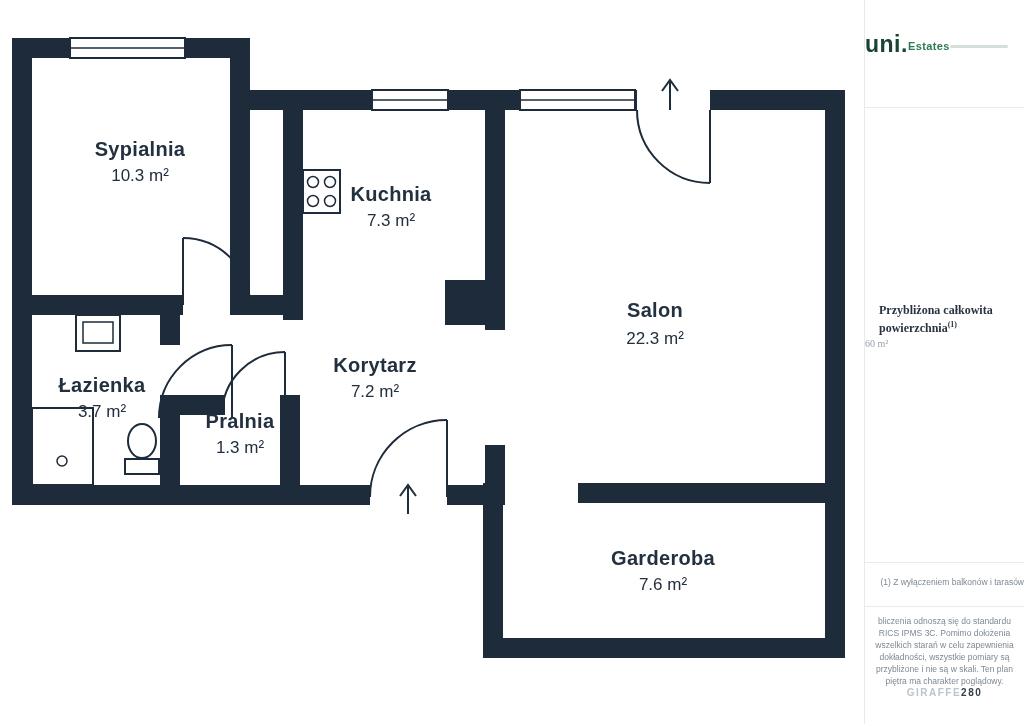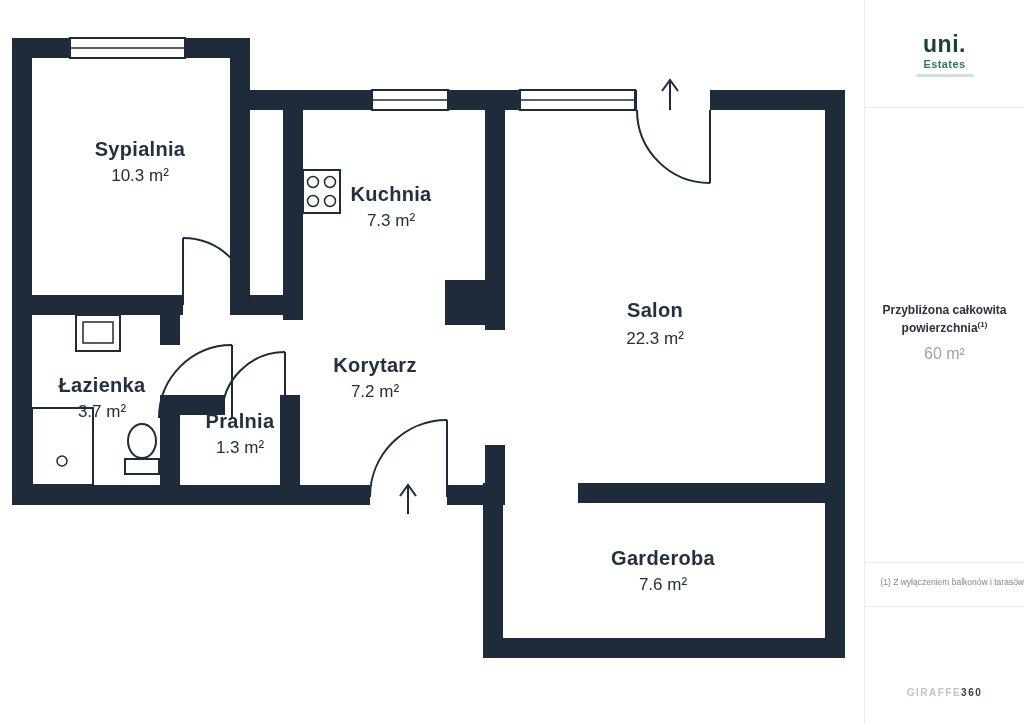--- a/index.html
+++ b/index.html
@@ -19,29 +19,29 @@
   .room-name { font-size:20px; font-weight:700; fill:#22303f; letter-spacing:.3px; }
   .room-area { font-size:17px; font-weight:400; fill:#22303f; }
 
   
   .sidebar { position:absolute; left:864px; top:0; width:160px; height:724px;
              background:#fff; border-left:1px solid #e8ebee; }
   .hr { position:absolute; left:0; width:100%; height:1px; background:#e8ebee; }
   .hr1 { top:107px; } .hr2 { top:562px; } .hr3 { top:606px; }
 
   .logo { position:absolute; top:33px; left:0; width:100%;
-          display:flex; flex-direction:column; align-items:center; }
+          display:flex; flex-direction:row; align-items:center; }
   .brand-uni { font-size:23px; font-weight:700; color:#1b4332; letter-spacing:.5px; line-height:1; }
   .brand-estates { font-size:11px; font-weight:700; color:#2d7a52; margin-top:2px; letter-spacing:.4px; }
   .brand-tagline { width:58px; height:3px; background:#d5e0d9; margin-top:4px; border-radius:2px; }
 
-  .summary { position:absolute; top:302px; left:0; width:100%; text-align:center; }
+  .summary { position:absolute; top:302px; left:0; width:100%; text-align:left;font-family:Liberation Serif, serif; }
   .summary-label { font-size:12px; font-weight:700; color:#273340; line-height:1.45; padding:0 14px; }
   .summary-label sup { font-size:8px; }
-  .summary-value { margin-top:7px; font-size:16px; color:#9aa3ac; }
+  .summary-value { font-size:10px; color:#9aa3ac; }
 
   .footnote { position:absolute; top:577px; left:0; width:100%; text-align:right;
               font-size:8.5px; color:#7e8893; }
   .disclaimer { position:absolute; top:615px; left:0; width:100%; text-align:center;
                 font-size:8.5px; line-height:1.42; color:#7e8893; padding:0 7px; }
   .giraffe { position:absolute; top:687px; left:0; width:100%; text-align:center;
              font-size:10px; letter-spacing:1.5px; }
   .giraffe .g1 { color:#bdc4cb; font-weight:700; }
   .giraffe .g2 { color:#333e4a; font-weight:700; }
 </style>
@@ -186,19 +186,20 @@
       </div>
       <div class="summary-value">60 m²</div>
     </div>
 
     <div class="hr hr2"></div>
 
     <div class="footnote">(1) Z wyłączeniem balkonów i tarasów</div>
 
     <div class="hr hr3"></div>
 
+    <div class="disclaimer">bliczenia odnoszą się do standardu RICS IPMS 3C. Pomimo dołożenia wszelkich starań w celu zapewnienia dokładności, wszystkie pomiary są przybliżone i nie są w skali. Ten plan piętra ma charakter poglądowy.</div>
 
     <div class="giraffe">
-      <span class="g1">GIRAFFE</span><span class="g2">360</span>
+      <span class="g1">GIRAFFE</span><span class="g2">280</span>
     </div>
 
   </aside>
 </div>
 
 </body></html>

